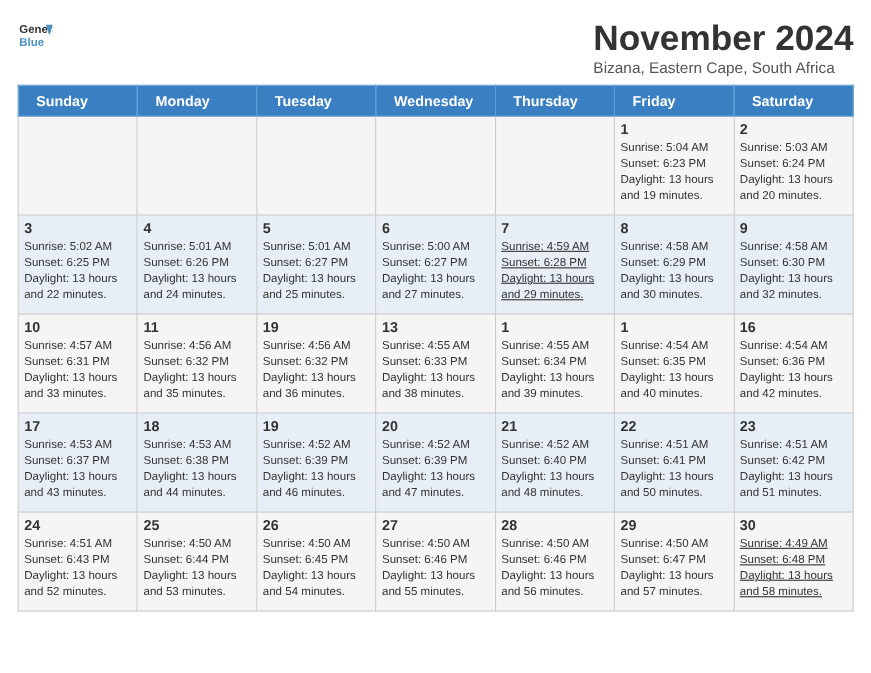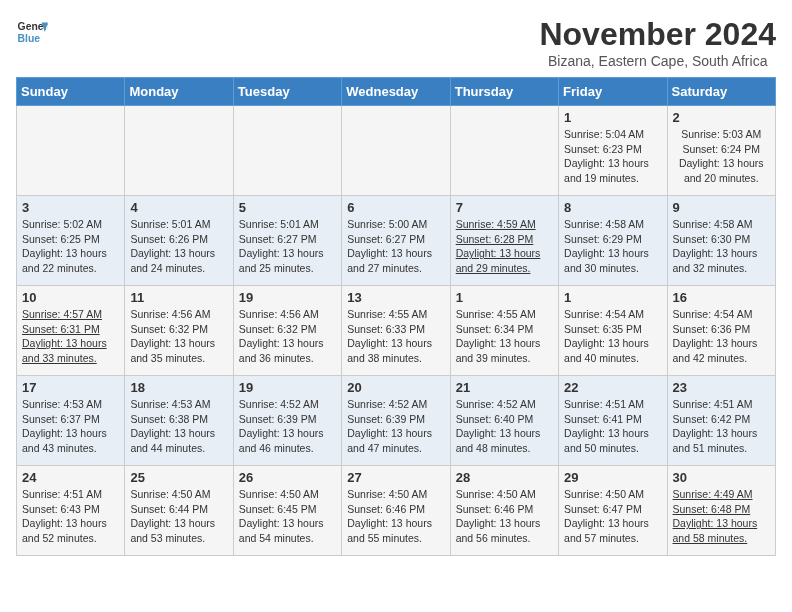--- a/index.html
+++ b/index.html
@@ -19,42 +19,42 @@
     .logo {
       display: flex;
       align-items: center;
       gap: 4px;
     }
     .logo-icon {
       width: 32px;
       height: 32px;
     }
     .title-area {
-      text-align: center;
+      text-align: left;
     }
     .month-title {
       font-size: 32px;
       font-weight: bold;
       color: #333;
     }
     .location-title {
       font-size: 14px;
       color: #555;
     }
     table {
       width: 100%;
       border-collapse: collapse;
       table-layout: fixed;
     }
     thead tr th {
       background-color: #3a7fc1;
       color: #fff;
       font-size: 13px;
       font-weight: bold;
-      padding: 6px 4px;
+      padding: 6px 16px;
       text-align: left;
       border: 1px solid #5a9fd4;
     }
     tbody tr td {
       border: 1px solid #ccc;
       vertical-align: top;
       padding: 4px 5px;
       font-size: 11px;
       color: #333;
       height: 90px;
@@ -114,21 +114,21 @@
         <td></td>
         <td></td>
         <td>
           <span class="day-num">1</span>
           <div class="day-info" style="white-space: pre-line;">Sunrise: 5:04 AM
 Sunset: 6:23 PM
 Daylight: 13 hours and 19 minutes.</div>
         </td>
         <td>
           <span class="day-num">2</span>
-          <div class="day-info" style="white-space: pre-line; text-align: center;">Sunrise: 5:03 AM
+          <div class="day-info" style="white-space: pre-line;">Sunrise: 5:03 AM
 Sunset: 6:24 PM
 Daylight: 13 hours and 20 minutes.</div>
         </td>
       </tr>
       <tr>
         <td>
           <span class="day-num">3</span>
           <div class="day-info" style="white-space: pre-line;">Sunrise: 5:02 AM
 Sunset: 6:25 PM
 Daylight: 13 hours and 22 minutes.</div>
@@ -166,21 +166,21 @@
         <td>
           <span class="day-num">9</span>
           <div class="day-info" style="white-space: pre-line;">Sunrise: 4:58 AM
 Sunset: 6:30 PM
 Daylight: 13 hours and 32 minutes.</div>
         </td>
       </tr>
       <tr>
         <td>
           <span class="day-num">10</span>
-          <div class="day-info" style="white-space: pre-line; text-decoration: underline;">Sunrise: 4:57 AM
+          <div class="day-info" style="white-space: pre-line;">Sunrise: 4:57 AM
 Sunset: 6:31 PM
 Daylight: 13 hours and 33 minutes.</div>
         </td>
         <td>
           <span class="day-num">11</span>
           <div class="day-info" style="white-space: pre-line;">Sunrise: 4:56 AM
 Sunset: 6:32 PM
 Daylight: 13 hours and 35 minutes.</div>
         </td>
         <td>

